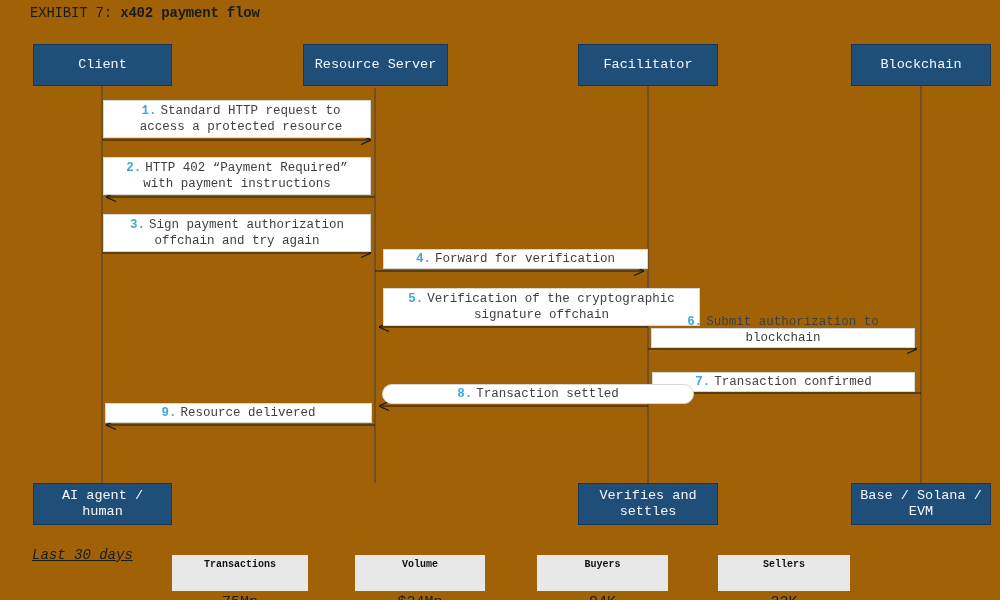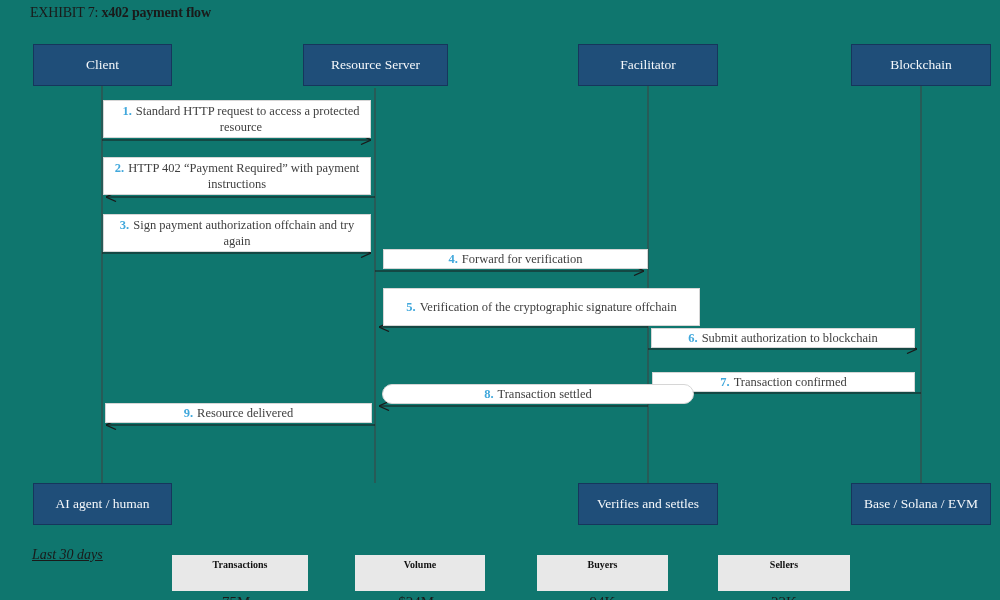--- a/index.html
+++ b/index.html
@@ -1,18 +1,18 @@
 <!DOCTYPE html>
 <html><head>
 <meta charset="utf-8">
 <style>
   html,body{margin:0;padding:0;background:#fff;}
   #canvas{
-    position:relative;width:1000px;height:600px;background:#0f766e;
-    font-family:Liberation Serif, serif;overflow:hidden;
+    position:relative;width:1000px;height:600px;background:#a16207;
+    font-family:Liberation Mono, monospace;overflow:hidden;
   }
   
   .title{position:absolute;left:30px;top:5px;font-size:14px;color:#1a1a1a;letter-spacing:-0.2px;}
   .title .prefix{font-weight:400;}
   .title .name{font-weight:700;}
   
   #lines{position:absolute;left:0;top:0;width:1000px;height:600px;}
   
   .box{
     position:absolute;height:42px;background:#1F4E79;border:1px solid #16365c;
@@ -30,21 +30,21 @@
     position:absolute;background:#ffffff;border:1px solid #d6d6d6;box-sizing:border-box;
     display:flex;align-items:center;justify-content:center;text-align:center;
     font-size:12.5px;line-height:16px;color:#3f3f3f;padding:1px 4px;
   }
   .msg .num{color:#41a8dc;font-weight:700;margin-right:4px;white-space:nowrap;}
   .m1{top:100px;left:103px;width:268px;height:38px;padding-left:12px;}
   .m2{top:157px;left:103px;width:268px;height:38px;}
   .m3{top:214px;left:103px;width:268px;height:38px;}
   .m4{top:249px;left:383px;width:265px;height:20px;}
   .m5{top:288px;left:383px;width:317px;height:38px;}
-  .m6{top:328px;left:651px;width:264px;height:20px;}
+  .m6{top:328px;left:651px;width:264px;height:20px;align-items:flex-end;}
   .m7{top:372px;left:652px;width:263px;height:20px;}
   .m8{top:384px;left:382px;width:312px;height:20px;border-radius:10px;}
   .m9{top:403px;left:105px;width:267px;height:20px;}
   
   .last30{position:absolute;left:32px;top:547px;font-size:14px;font-style:italic;
     color:#1a1a1a;text-decoration:underline;font-weight:400;}
   .stat{position:absolute;top:555px;text-align:center;}
   .stat .hdr{background:#e8e8e8;font-weight:700;font-size:10px;color:#111;
     height:36px;line-height:20px;}
   .stat .val{font-size:15px;color:#1a1a1a;margin-top:3px;}

